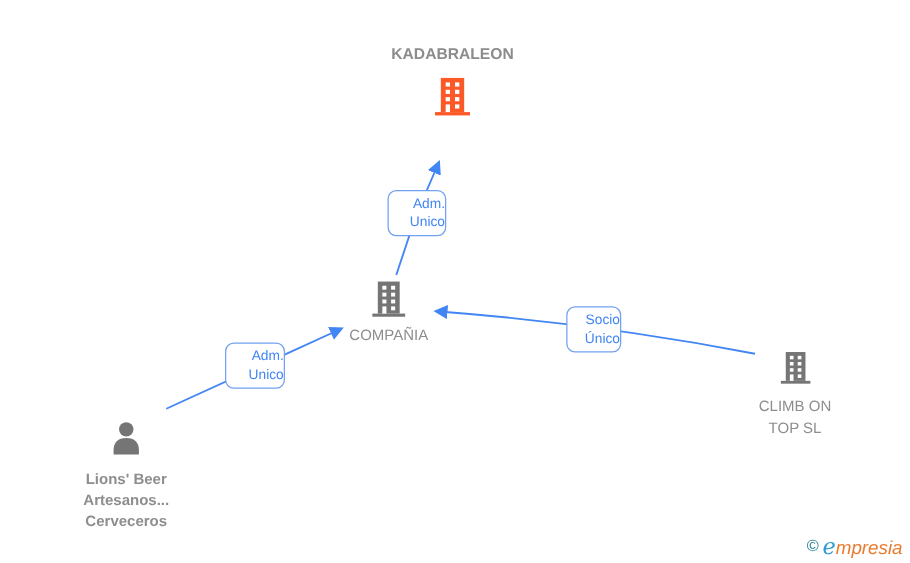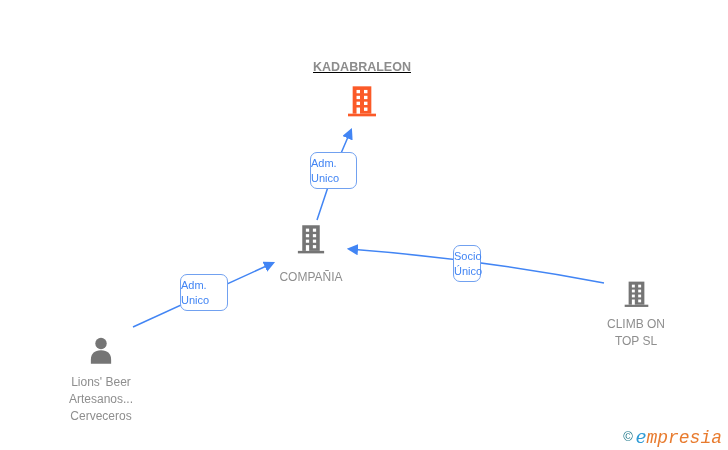--- a/index.html
+++ b/index.html
@@ -48,21 +48,21 @@
     position: absolute;
     z-index: 3;
     background: #ffffff;
     border: 1.5px solid #71a1f0;
     border-radius: 7px;
     color: #4285f4;
     font-size: 11px;
     line-height: 15px;
     display: flex;
     flex-direction: column;
-    align-items: flex-start;
+    align-items: flex-end;
     justify-content: center;
     box-sizing: border-box;
     cursor: pointer;
   }
   #watermark {
     position: absolute;
     right: 6px;
     bottom: 2px;
     z-index: 4;
     white-space: nowrap;
@@ -75,42 +75,42 @@
     margin-right: 3px;
   }
   #watermark .brand-e {
     color: #2e9bd6;
     font-family: "DejaVu Serif", serif;
     font-style: italic;
     font-size: 18px;
   }
   #watermark .brand-rest {
     color: #e87b2e;
-    font-family: Liberation Mono, monospace;
+    font-family: Liberation Sans, sans-serif;
     font-style: italic;
-    font-size: 18px;
+    font-size: 15px;
   }
 </style>
 </head>
 <body>
 
 <div id="canvas">
 
   <svg id="edges-svg" width="728" height="450" viewBox="0 0 728 450">
     <defs>
       <marker id="arrowhead" viewBox="0 0 10 10" refX="8" refY="5" markerWidth="7.5" markerHeight="7.5" orient="auto-start-reverse">
         <path d="M0,0 L10,5 L0,10 z" fill="#4285f4"></path>
       </marker>
     </defs>
     <path d="M317,220 L333,172 L351,130" fill="none" stroke="#4285f4" stroke-width="1.5" marker-end="url(#arrowhead)"></path>
     <path d="M133,327 L273,263" fill="none" stroke="#4285f4" stroke-width="1.5" marker-end="url(#arrowhead)"></path>
     <path d="M604,283 Q480,259 349,249" fill="none" stroke="#4285f4" stroke-width="1.5" marker-end="url(#arrowhead)"></path>
   </svg>
 
-  <div class="node" style="left:262px; top:60px; width:200px;text-decoration:underline;">
+  <div class="node" style="left:262px; top:36px; width:200px;">
     <div class="node-label title-label">
       <span class="label-line">KADABRALEON</span>
     </div>
     <span class="node-icon" style="margin-top:9px;">
       <svg width="32" height="34" viewBox="0 0 24 25">
         <rect x="1.5" y="22" width="21" height="2" fill="#fb5a28"></rect>
         <rect x="5" y="1.5" width="14" height="20.5" fill="#fb5a28"></rect>
         <rect x="7.9" y="4.2" width="2.6" height="2.5" fill="#ffffff"></rect>
         <rect x="13.5" y="4.2" width="2.6" height="2.5" fill="#ffffff"></rect>
         <rect x="7.9" y="8.6" width="2.6" height="2.5" fill="#ffffff"></rect>
@@ -131,26 +131,26 @@
         <rect x="7.9" y="4.2" width="2.6" height="2.5" fill="#ffffff"></rect>
         <rect x="13.5" y="4.2" width="2.6" height="2.5" fill="#ffffff"></rect>
         <rect x="7.9" y="8.6" width="2.6" height="2.5" fill="#ffffff"></rect>
         <rect x="13.5" y="8.6" width="2.6" height="2.5" fill="#ffffff"></rect>
         <rect x="7.9" y="13" width="2.6" height="2.5" fill="#ffffff"></rect>
         <rect x="13.5" y="13" width="2.6" height="2.5" fill="#ffffff"></rect>
         <rect x="7.9" y="17.4" width="2.6" height="4.6" fill="#ffffff"></rect>
         <rect x="13.5" y="17.4" width="2.6" height="2.5" fill="#ffffff"></rect>
       </svg>
     </span>
-    <div class="node-label" style="margin-top:10px;">
+    <div class="node-label" style="margin-top:0;">
       <span class="label-line">COMPAÑIA</span>
     </div>
   </div>
 
-  <div class="node" style="left:1px; top:335px; width:200px;">
+  <div class="node" style="left:1px; top:335px; width:200px;font-weight:bold;">
     <span class="node-icon">
       <svg width="32" height="32" viewBox="0 0 24 24">
         <circle cx="12" cy="6.4" r="4.3" fill="#757575"></circle>
         <path d="M12 11.5 c -5 0 -7.6 2.8 -7.6 7 L 4.4 21.5 L 19.6 21.5 L 19.6 18.5 c 0 -4.2 -2.6 -7 -7.6 -7 z" fill="#757575"></path>
       </svg>
     </span>
     <div class="node-label" style="margin-top:3px;">
       <span class="label-line">Lions' Beer</span>
       <span class="label-line">Artesanos...</span>
       <span class="label-line">Cerveceros</span>
@@ -181,21 +181,21 @@
   <div class="edge-label" style="left:310px; top:152px; width:47px; height:37px;">
     <span class="label-line">Adm.</span>
     <span class="label-line">Unico</span>
   </div>
 
   <div class="edge-label" style="left:180px; top:274px; width:48px; height:37px;">
     <span class="label-line">Adm.</span>
     <span class="label-line">Unico</span>
   </div>
 
-  <div class="edge-label" style="left:453px; top:245px; width:28px; height:37px;">
+  <div class="edge-label" style="left:453px; top:245px; width:44px; height:37px;">
     <span class="label-line">Socio</span>
     <span class="label-line">Único</span>
   </div>
 
   <div id="watermark">
     <span class="copy">©</span><span class="brand-e">e</span><span class="brand-rest">mpresia</span>
   </div>
 
 </div>
 

